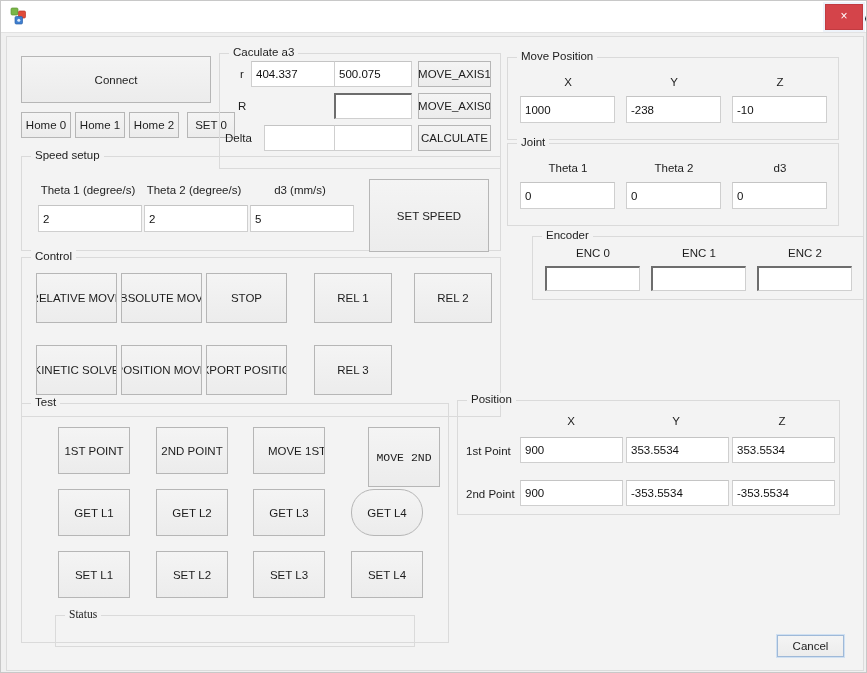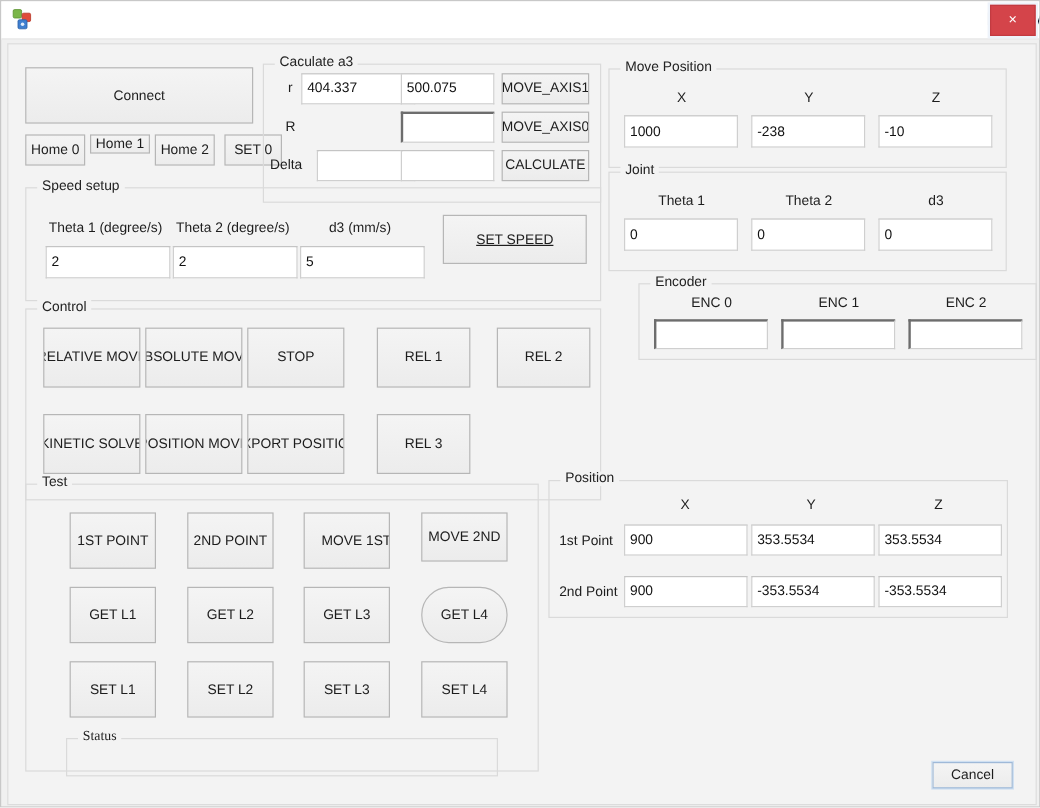--- a/index.html
+++ b/index.html
@@ -164,21 +164,21 @@
     </span>
     <div class="title-text">Bigguy</div>
     <div class="close-btn">×</div>
   </div>
 
   <div class="client">
 
     <div class="btn" style="left:14px; top:19px; width:190px; height:47px;">Connect</div>
 
     <div class="btn" style="left:14px; top:75px; width:50px; height:26px;">Home 0</div>
-    <div class="btn" style="left:68px; top:75px; width:50px; height:16px;">Home 1</div>
+    <div class="btn" style="left:68px; top:75px; width:50px; height:26px;">Home 1</div>
     <div class="btn" style="left:122px; top:75px; width:50px; height:26px;">Home 2</div>
     <div class="btn" style="left:180px; top:75px; width:48px; height:26px;">SET 0</div>
 
     <div class="group" style="left:212px; top:16px; width:280px; height:114px;">
       <span class="legend">Caculate a3</span>
 
       <span class="lbl" style="left:20px; top:14px;">r</span>
       <input class="tf" style="left: 31px; top: 7px; width: 95px; height: 26px;" value="404.337">
       <input class="tf" style="left: 114px; top: 7px; width: 78px; height: 26px;" value="500.075">
       <div class="btn" style="left:198px; top:7px; width:73px; height:26px;">MOVE_AXIS1</div>
@@ -198,21 +198,21 @@
 
       <span class="lbl center" style="left:6px; top:27px; width:120px;">Theta 1 (degree/s)</span>
       <input class="tf" style="left: 16px; top: 48px; width: 104px; height: 27px;" value="2">
 
       <span class="lbl center" style="left:112px; top:27px; width:120px;">Theta 2 (degree/s)</span>
       <input class="tf" style="left: 122px; top: 48px; width: 104px; height: 27px;" value="2">
 
       <span class="lbl center" style="left:218px; top:27px; width:120px;">d3 (mm/s)</span>
       <input class="tf" style="left: 228px; top: 48px; width: 104px; height: 27px;" value="5">
 
-      <div class="btn" style="left:347px; top:22px; width:120px; height:41px;text-decoration:underline;">SET SPEED</div>
+      <div class="btn" style="left:347px; top:22px; width:120px; height:73px;">SET SPEED</div>
     </div>
 
     <div class="group" style="left:14px; top:220px; width:478px; height:158px;">
       <span class="legend">Control</span>
 
       <div class="btn clip" style="left:14px; top:15px; width:81px; height:50px;">
         <span>RELATIVE MOVE</span>
       </div>
       <div class="btn clip" style="left:99px; top:15px; width:81px; height:50px;">
         <span>ABSOLUTE MOVE</span>
@@ -234,21 +234,21 @@
       </div>
       <div class="btn" style="left:292px; top:87px; width:78px; height:50px;">REL 3</div>
     </div>
 
     <div class="group" style="left:14px; top:366px; width:426px; height:238px;">
       <span class="legend">Test</span>
 
       <div class="btn" style="left:36px; top:23px; width:72px; height:47px;">1ST POINT</div>
       <div class="btn" style="left:134px; top:23px; width:72px; height:47px;">2ND POINT</div>
       <div class="btn" style="left:231px; top:23px; width:72px; height:47px;padding-left:16px;">MOVE  1ST</div>
-      <div class="btn" style="left:329px; top:23px; width:72px; height:41px;">MOVE  2ND</div>
+      <div class="btn" style="left:346px; top:23px; width:72px; height:60px;font-family:Liberation Mono, monospace;">MOVE  2ND</div>
 
       <div class="btn" style="left:36px; top:85px; width:72px; height:47px;">GET L1</div>
       <div class="btn" style="left:134px; top:85px; width:72px; height:47px;">GET L2</div>
       <div class="btn" style="left:231px; top:85px; width:72px; height:47px;">GET L3</div>
       <div class="btn" style="left:329px; top:85px; width:72px; height:47px;border-radius:23px;">GET L4</div>
 
       <div class="btn" style="left:36px; top:147px; width:72px; height:47px;">SET L1</div>
       <div class="btn" style="left:134px; top:147px; width:72px; height:47px;">SET L2</div>
       <div class="btn" style="left:231px; top:147px; width:72px; height:47px;">SET L3</div>
       <div class="btn" style="left:329px; top:147px; width:72px; height:47px;">SET L4</div>

